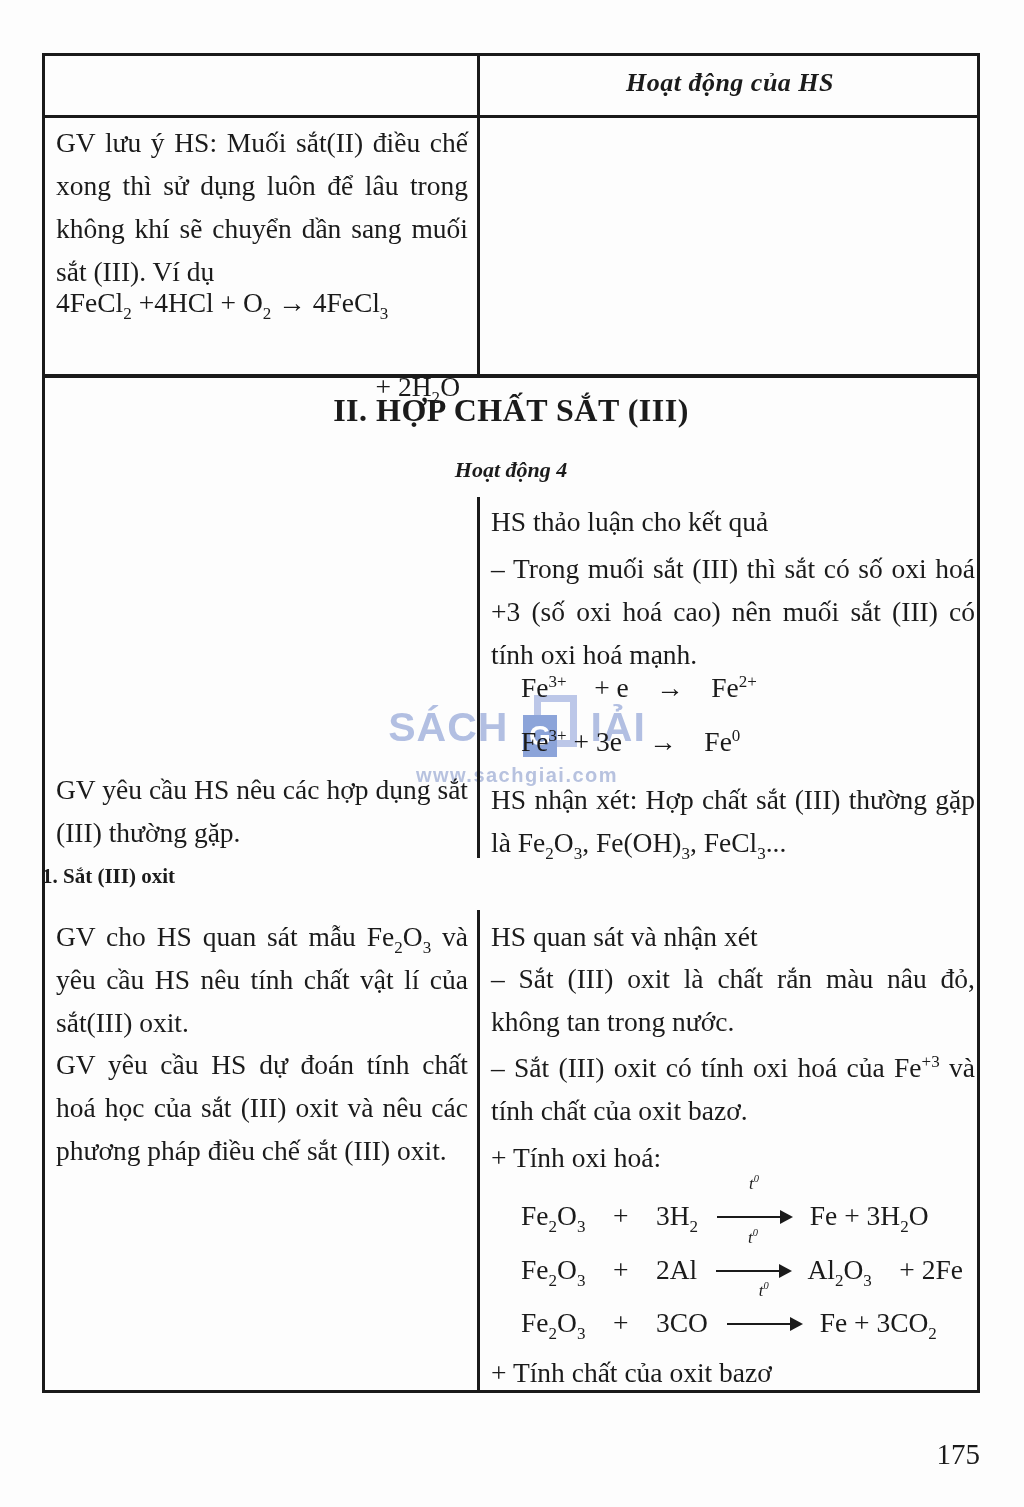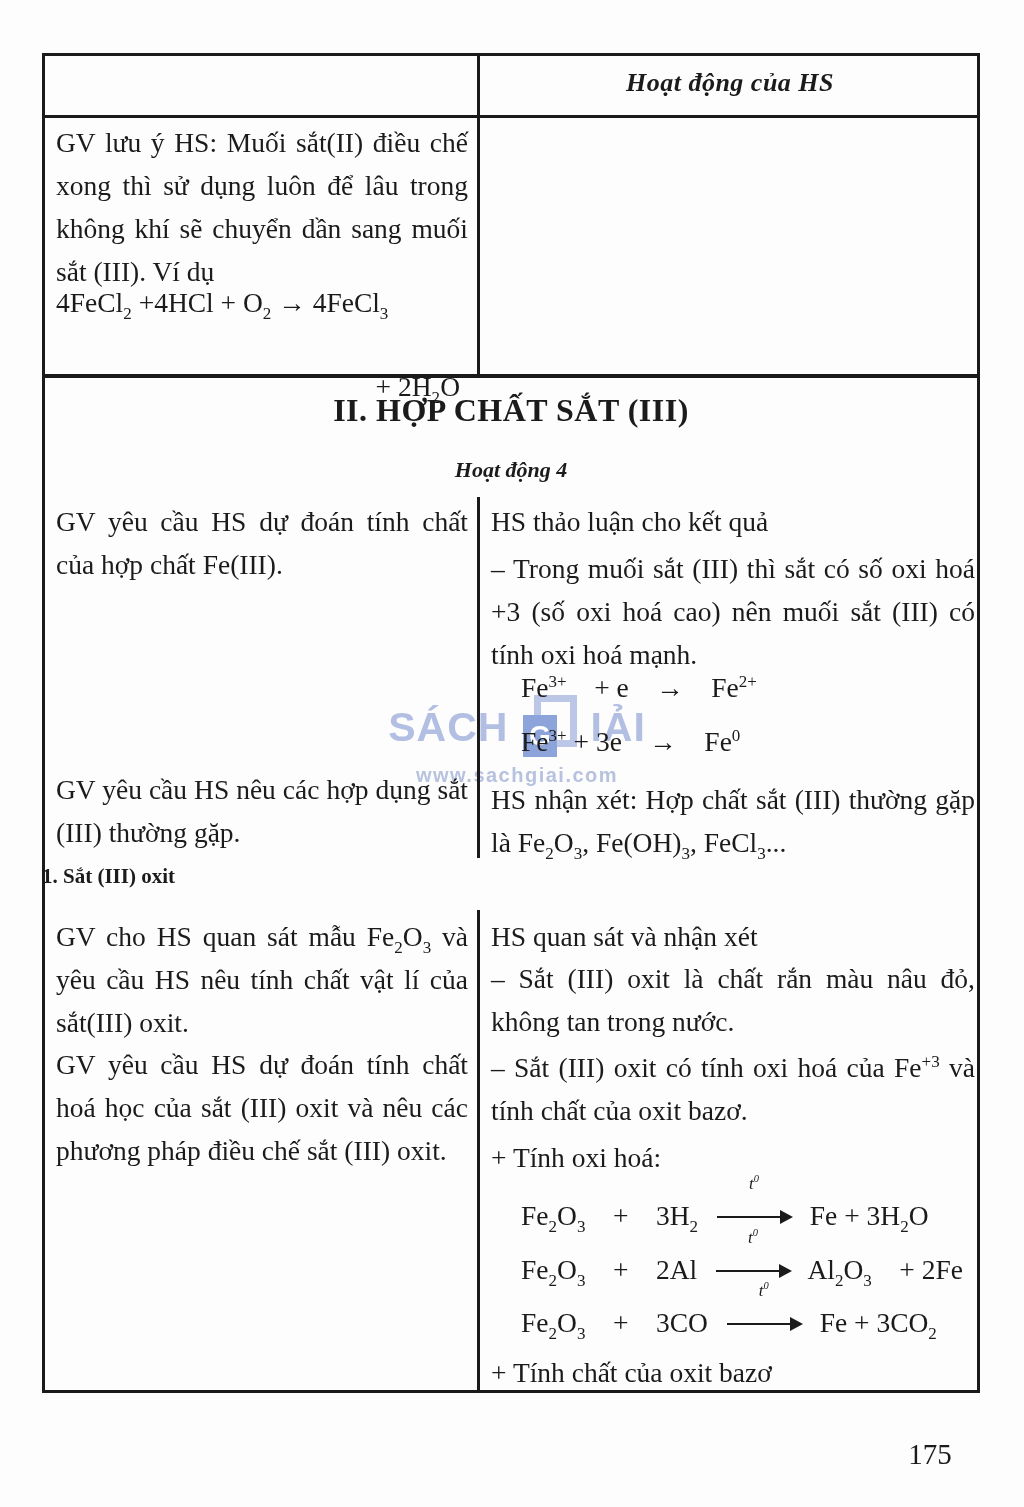--- a/index.html
+++ b/index.html
@@ -15,21 +15,21 @@
   .box{border:3px solid #1a1a1a;box-sizing:border-box;background:transparent;z-index:2;}
 
   .hdr{font-size:26px;font-weight:bold;font-style:italic;text-align:center;letter-spacing:.5px;}
   .para{font-size:27.5px;line-height:43px;text-align:justify;}
   .para.nj{text-align:left;}
   .title1{font-size:32px;font-weight:bold;text-align:center;letter-spacing:.5px;}
   .title2{font-size:22px;font-weight:bold;font-style:italic;text-align:center;}
   .title3{font-size:21px;font-weight:bold;text-align:left;}
   .eq{font-size:27.5px;white-space:nowrap;line-height:40px;}
   .eq.right{text-align:right;margin-top:36px;}
-  .pageno{font-size:29px;text-align:center;}
+  .pageno{font-size:29px;text-align:right;}
 
   sup{font-size:.62em;line-height:0;}
   sub{font-size:.62em;line-height:0;}
 
   
   .rxa{display:inline-block;position:relative;margin:0 12px;}
   .rxa .lbl{position:absolute;left:50%;top:-21px;transform:translateX(-50%);
             font-size:17px;font-style:italic;line-height:1;}
   .rxa .shaft{display:inline-block;width:74px;height:2.5px;background:#1b1b1b;
               vertical-align:7px;position:relative;}
@@ -77,21 +77,20 @@
 
   <div class="abs z2 para" style="left:56px;top:121px;width:412px;">GV lưu ý HS: Muối sắt(II) điều chế xong thì sử dụng luôn để lâu trong không khí sẽ chuyển dần sang muối sắt (III). Ví dụ</div>
 
   <div class="abs z2 hdr" style="left:480px;top:68px;width:500px;">Hoạt động của HS</div>
   <div class="abs z2 eq" style="left:56px;top:283px;width:412px;">4FeCl<sub>2</sub> +4HCl + O<sub>2</sub> → 4FeCl<sub>3</sub></div>
   <div class="abs z2 eq right" style="left:56px;top:331px;width:404px;">+ 2H<sub>2</sub>O</div>
 
   <div class="abs z2 title1" style="left:42px;top:392px;width:938px;">II. HỢP CHẤT SẮT (III)</div>
   <div class="abs z2 title2" style="left:42px;top:457px;width:938px;">Hoạt động 4</div>
 
-  <div class="abs z2 para" style="left:56px;top:500px;width:412px;">GV yêu cầu HS dự đoán tính chất của hợp chất Fe(III).</div>
   <div class="abs z2 para" style="left:56px;top:768px;width:412px;">GV yêu cầu HS nêu các hợp dụng sắt (III) thường gặp.</div>
 
   <div class="abs z2 para nj" style="left:491px;top:500px;width:484px;">HS thảo luận cho kết quả</div>
   <div class="abs z2 para" style="left:491px;top:547px;width:484px;">– Trong muối sắt (III) thì sắt có số oxi hoá +3 (số oxi hoá cao) nên muối sắt (III) có tính oxi hoá mạnh.</div>
   <div class="abs z2 eq" style="left:521px;top:668px;width:450px;">Fe<sup>3+</sup>  + e  →  Fe<sup>2+</sup></div>
   <div class="abs z2 eq" style="left:521px;top:722px;width:450px;">Fe<sup>3+</sup> + 3e  →  Fe<sup>0</sup></div>
   <div class="abs z2 para" style="left:491px;top:778px;width:484px;">HS nhận xét: Hợp chất sắt (III) thường gặp là Fe<sub>2</sub>O<sub>3</sub>, Fe(OH)<sub>3</sub>, FeCl<sub>3</sub>...</div>
 
   <div class="abs z2 title3" style="left:42px;top:864px;width:938px;">1. Sắt (III) oxit</div>
 

